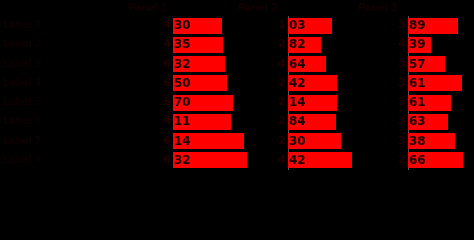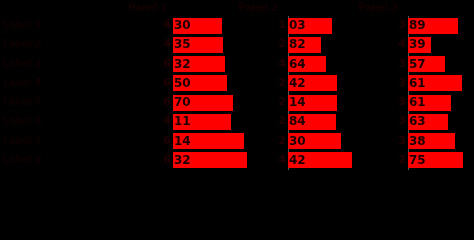--- a/index.html
+++ b/index.html
@@ -347,18 +347,18 @@
           <div class="axis-line"></div>
           <div class="bar" style="width: 64px; background: rgb(255, 0, 0);"></div>
           <div class="bar-value">42</div>
         </div>
         <div class="panel p2">
           <div class="prefix-holder">
             <div class="bar-prefix">2</div>
           </div>
           <div class="axis-line"></div>
           <div class="bar" style="width: 55px; background: rgb(255, 0, 0);"></div>
-          <div class="bar-value">75</div>
+          <div class="bar-value">66</div>
         </div>
       </div>
     </div>
 
 </div>
 
 </body></html>

